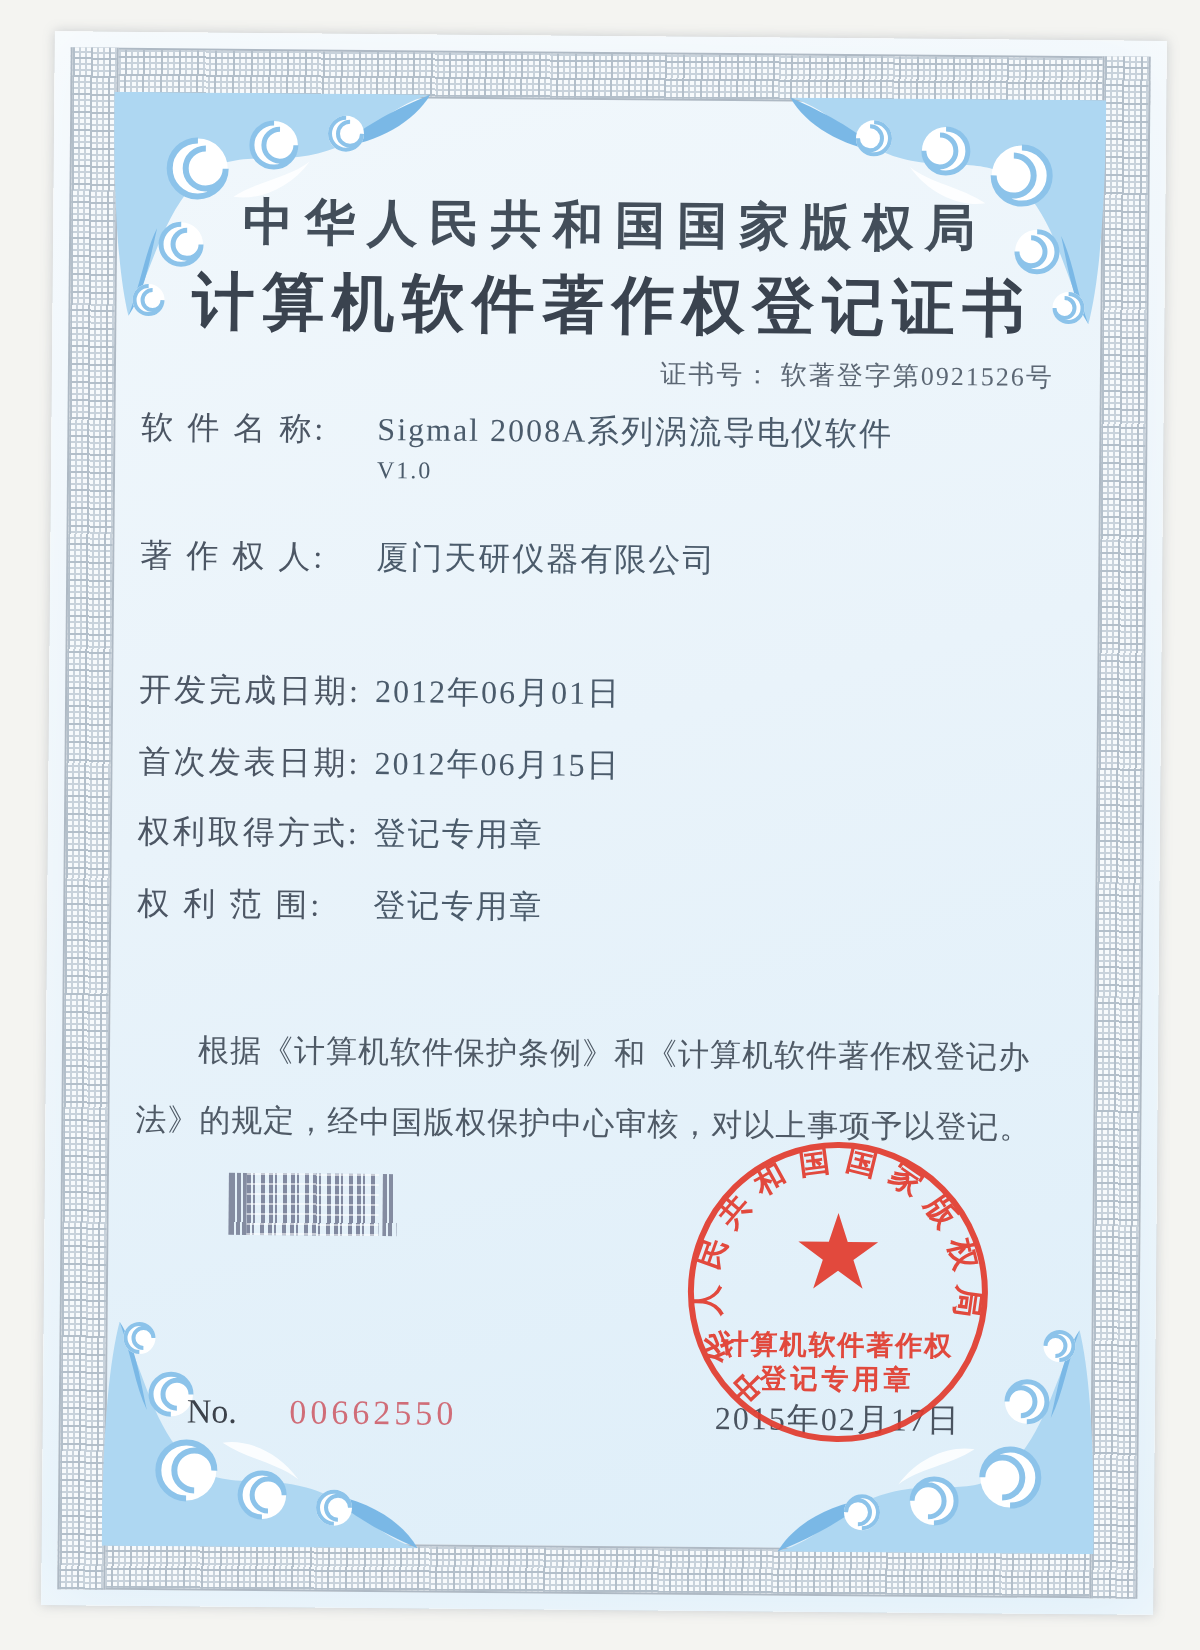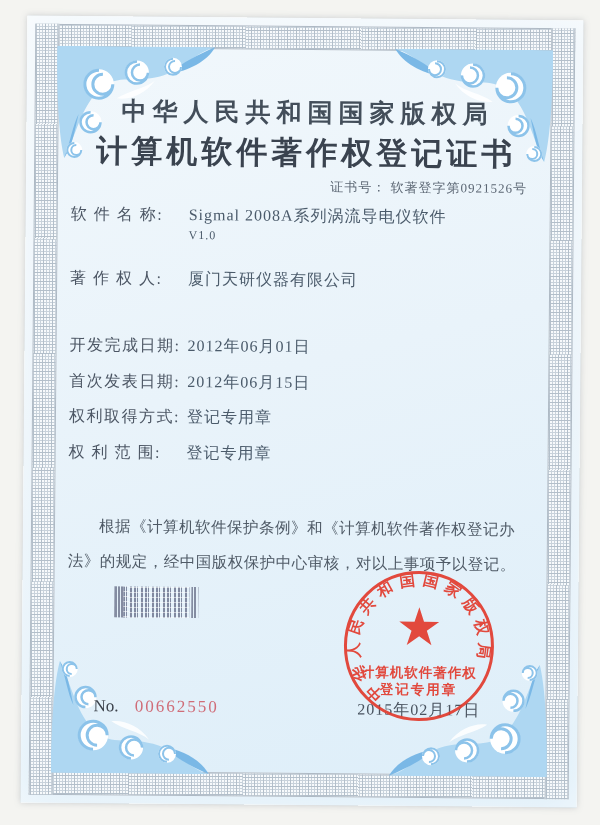--- a/index.html
+++ b/index.html
@@ -59,21 +59,21 @@
   .seal .ring{position:absolute;inset:0;border:3px solid #e23b2e;border-radius:50%;}
   .seal svg{position:absolute;inset:0;overflow:visible;}
   .seal .star{position:absolute;left:0;right:0;top:30px;text-align:center;
     font-size:52px;line-height:52px;color:#e23b2e;font-family:"DejaVu Sans",sans-serif;}
   .seal .in1{position:absolute;left:0;right:0;top:93px;text-align:center;
     font-size:13.5px;font-weight:700;color:#e23b2e;letter-spacing:1px;}
   .seal .in2{position:absolute;left:0;right:0;top:110px;text-align:center;
     font-size:13.5px;font-weight:700;color:#e23b2e;letter-spacing:2px;}
   .issue-date{position:absolute;left:336px;top:681px;font-size:16px;color:#4a5460;letter-spacing:1px;z-index:2;}
   .serial{position:absolute;left:72px;top:680px;font-size:17px;z-index:2;}
-  .serial .no-lbl{color:#3c424b;margin-right:12px;}
+  .serial .no-lbl{color:#3c424b;margin-right:22px;}
   .serial .no-val{color:#d06d78;letter-spacing:2px;text-align:center;}
 </style>
 </head>
 <body>
 
 <div class="certificate">
 
   <div class="band top"></div>
   <div class="band bottom"></div>
   <div class="band left"></div>

